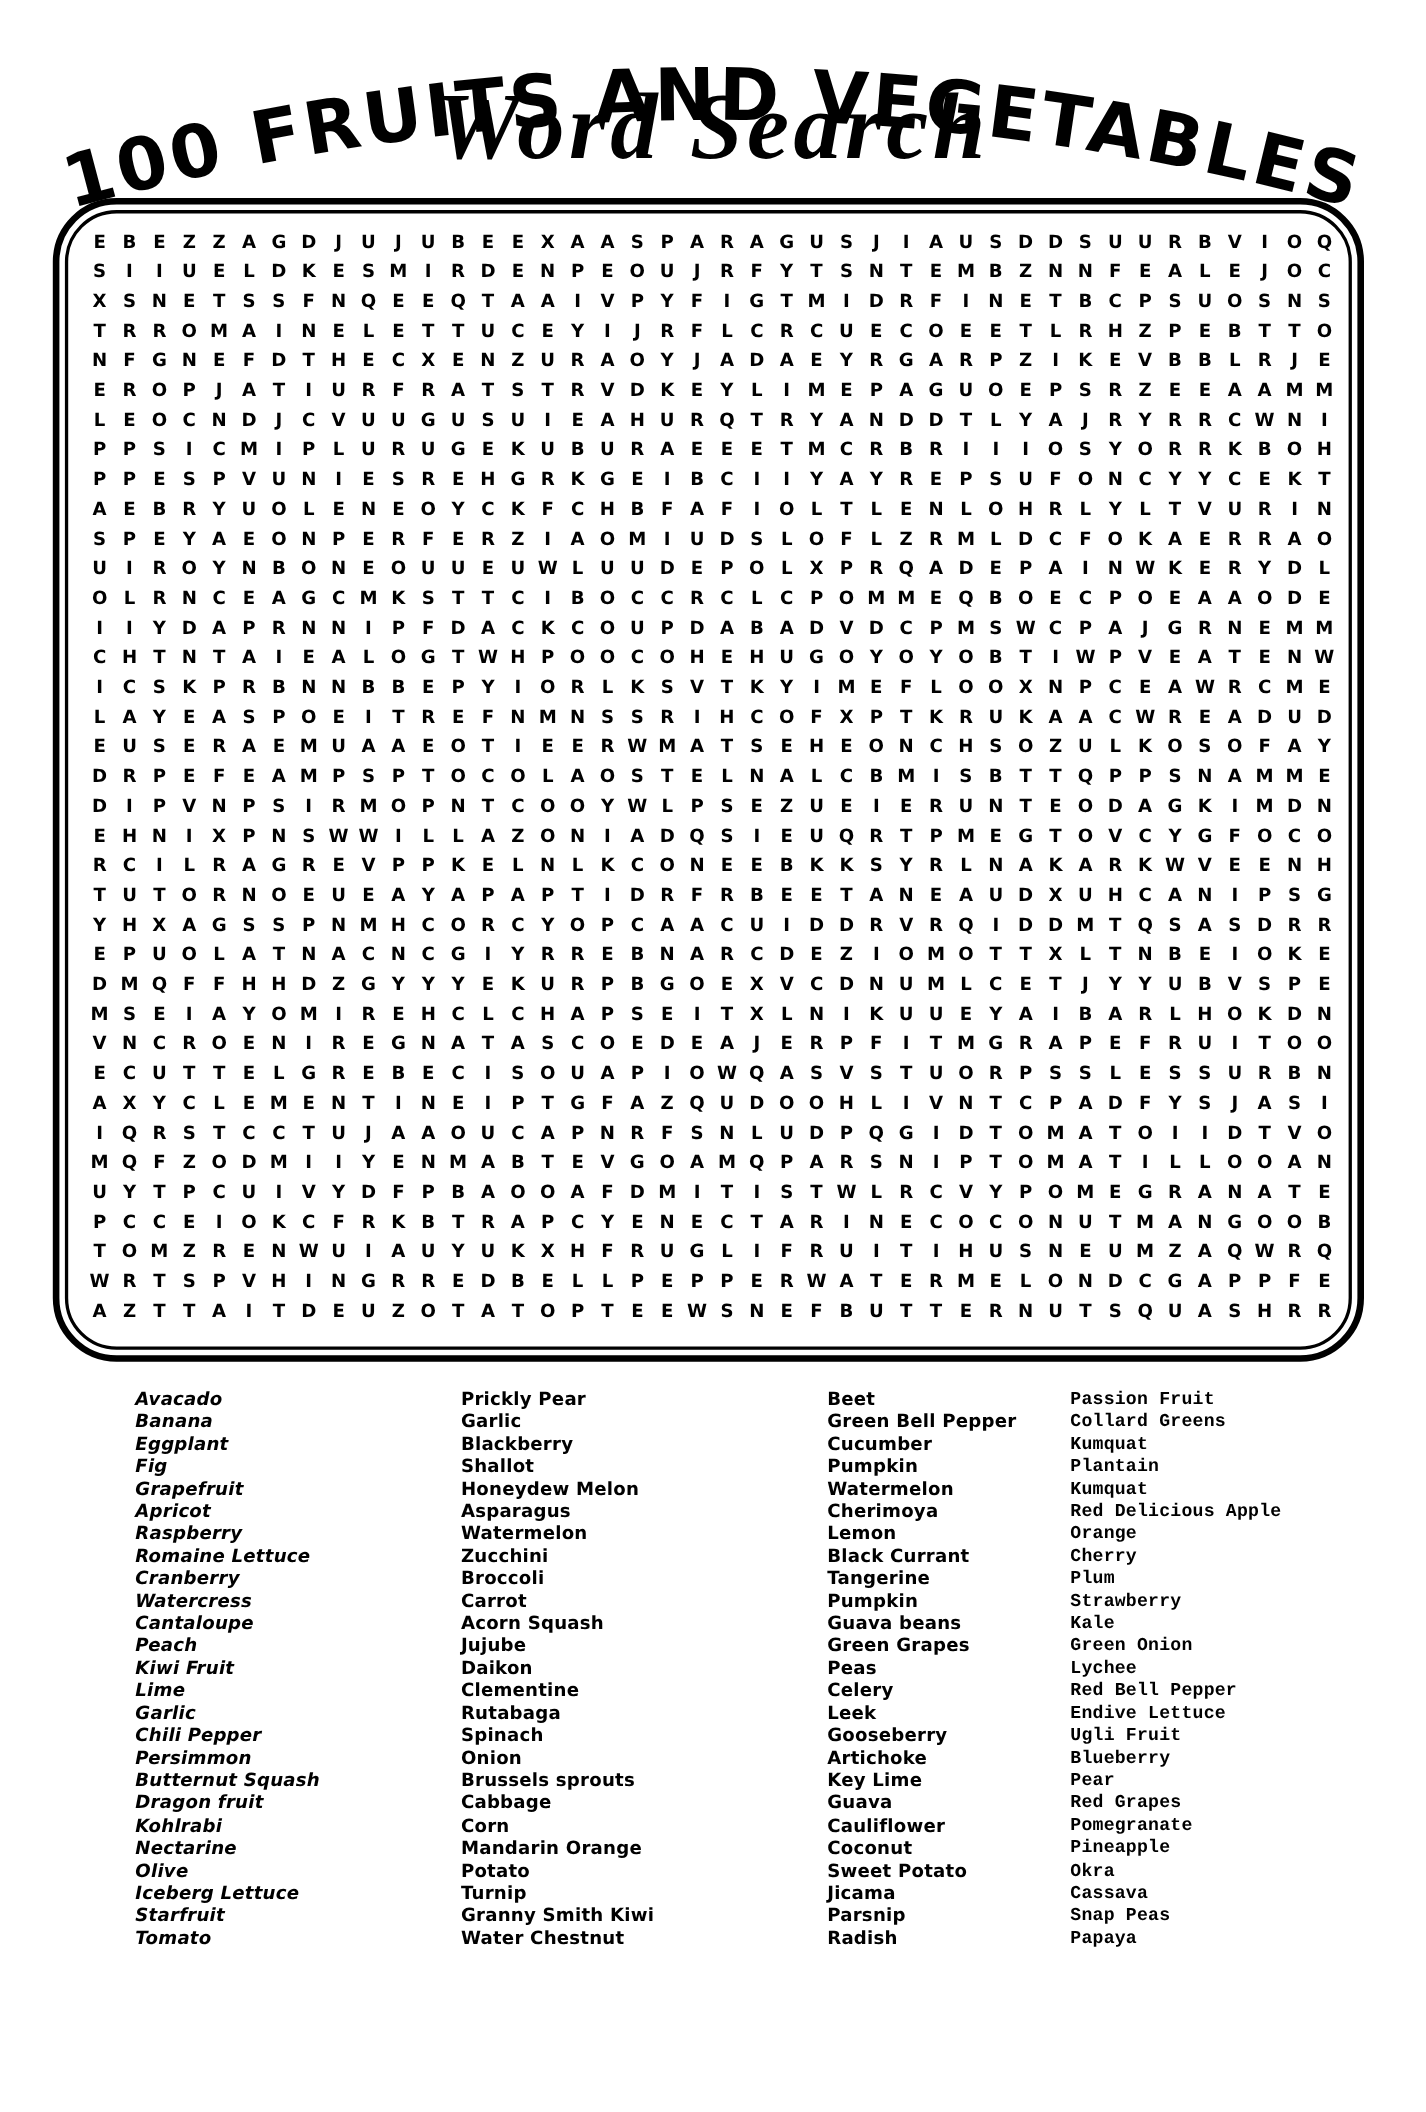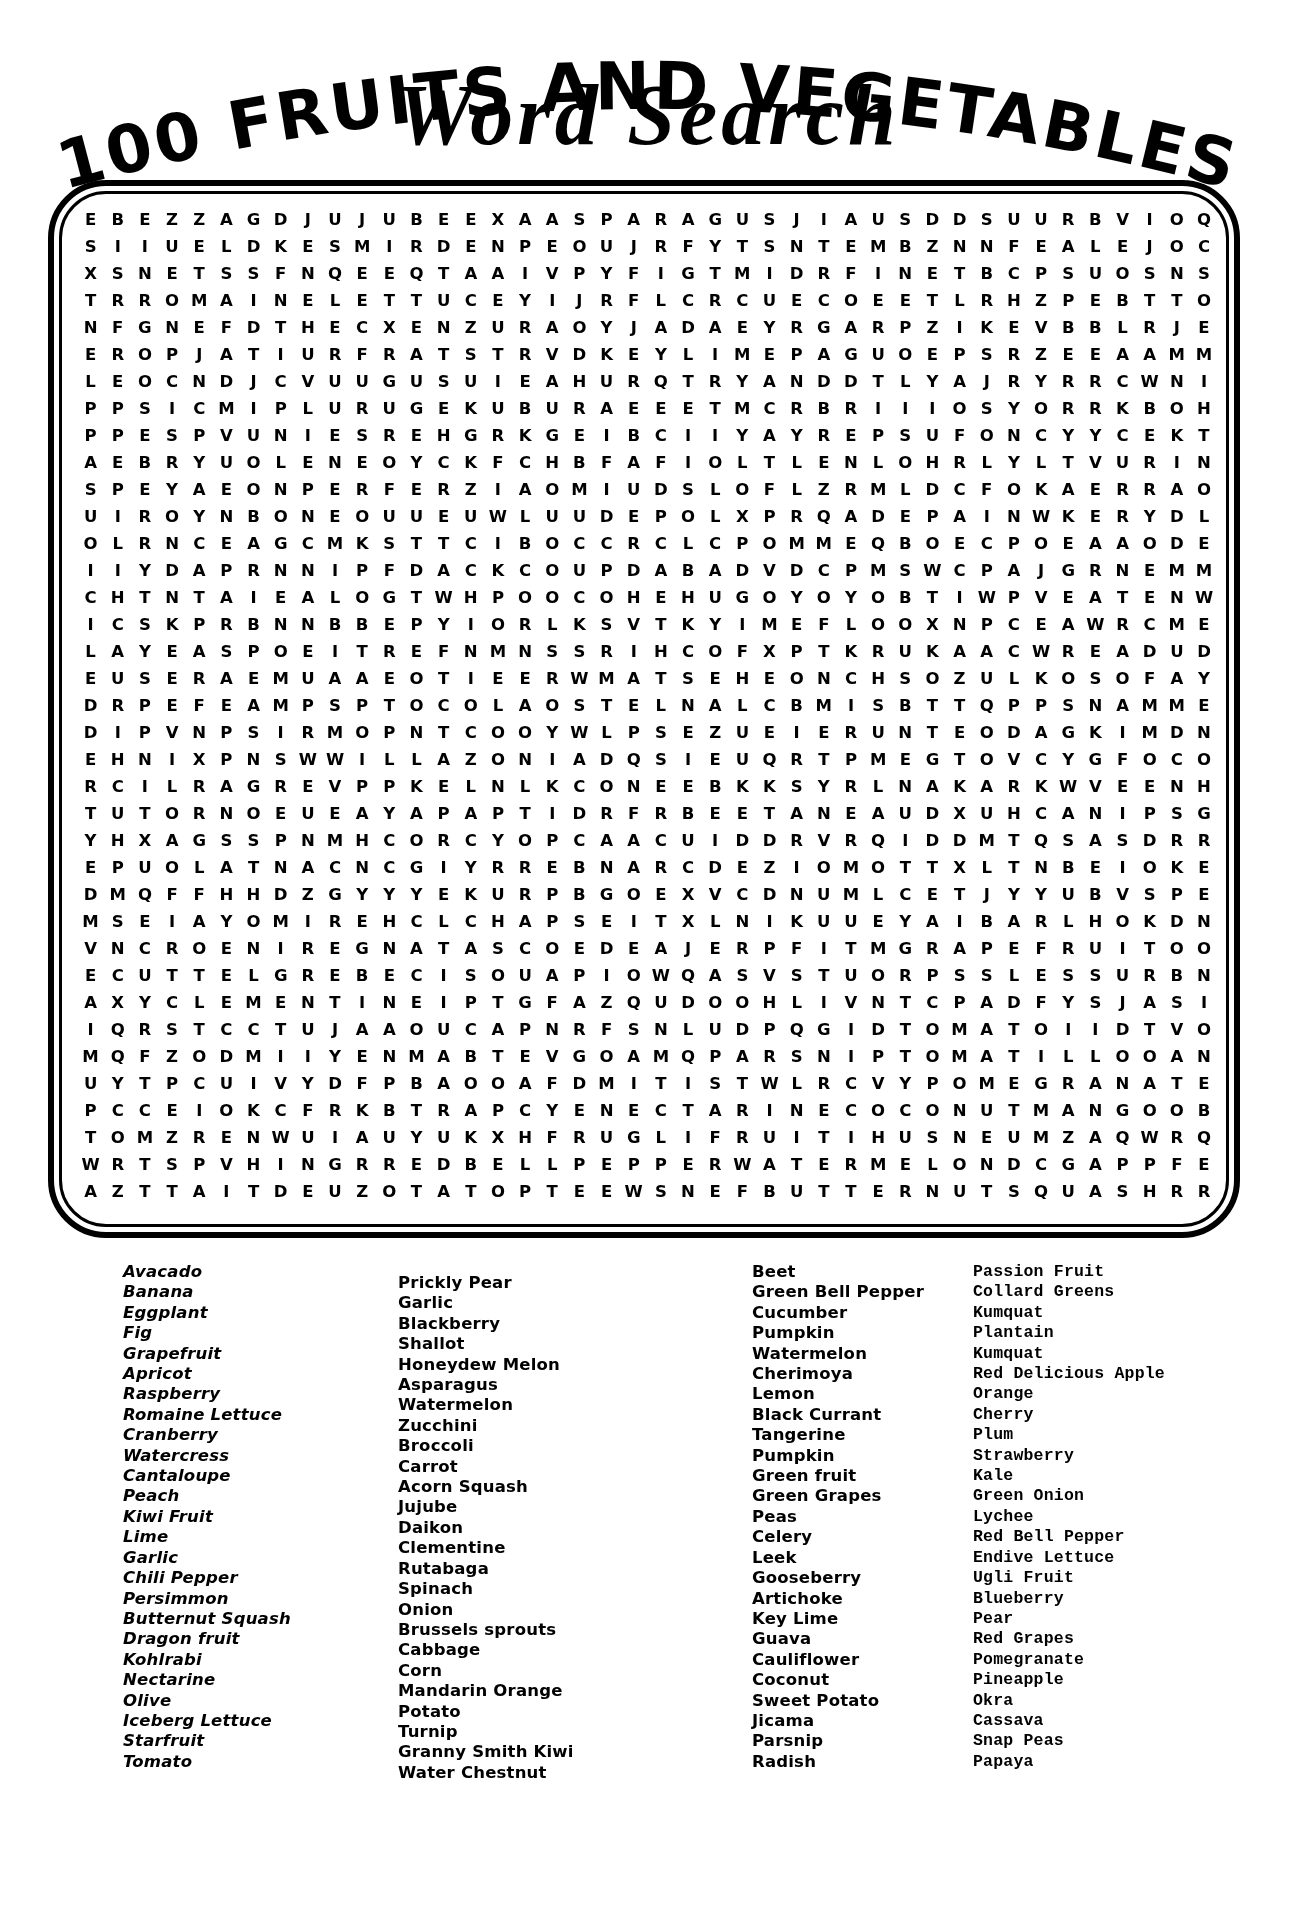--- a/index.html
+++ b/index.html
@@ -51,21 +51,21 @@
   }
   .cell {
     display:flex; align-items:center; justify-content:center;
     font-weight:bold; font-size:16.5px; color:#000;
     cursor:default;
   }
 
   
   .word-col { position:absolute; top:1262px; }
   .wc1 { left:123px;font-style:italic; }
-  .wc2 { left:398px;margin-top:11px; }
+  .wc2 { left:419px; }
   .wc3 { left:752px; }
   .wc4 { left:973px;font-family:Liberation Mono, monospace; }
   .word {
     font-weight:bold; font-size:16.5px; line-height:20.4px;
     letter-spacing:0.2px; white-space:nowrap;
   }
 </style>
 </head>
 <body>
 
@@ -1697,21 +1697,21 @@
     <div class="word">Beet</div>
     <div class="word">Green Bell Pepper</div>
     <div class="word">Cucumber</div>
     <div class="word">Pumpkin</div>
     <div class="word">Watermelon</div>
     <div class="word">Cherimoya</div>
     <div class="word">Lemon</div>
     <div class="word">Black Currant</div>
     <div class="word">Tangerine</div>
     <div class="word">Pumpkin</div>
-    <div class="word">Green fruit</div>
+    <div class="word">Guava beans</div>
     <div class="word">Green Grapes</div>
     <div class="word">Peas</div>
     <div class="word">Celery</div>
     <div class="word">Leek</div>
     <div class="word">Gooseberry</div>
     <div class="word">Artichoke</div>
     <div class="word">Key Lime</div>
     <div class="word">Guava</div>
     <div class="word">Cauliflower</div>
     <div class="word">Coconut</div>

